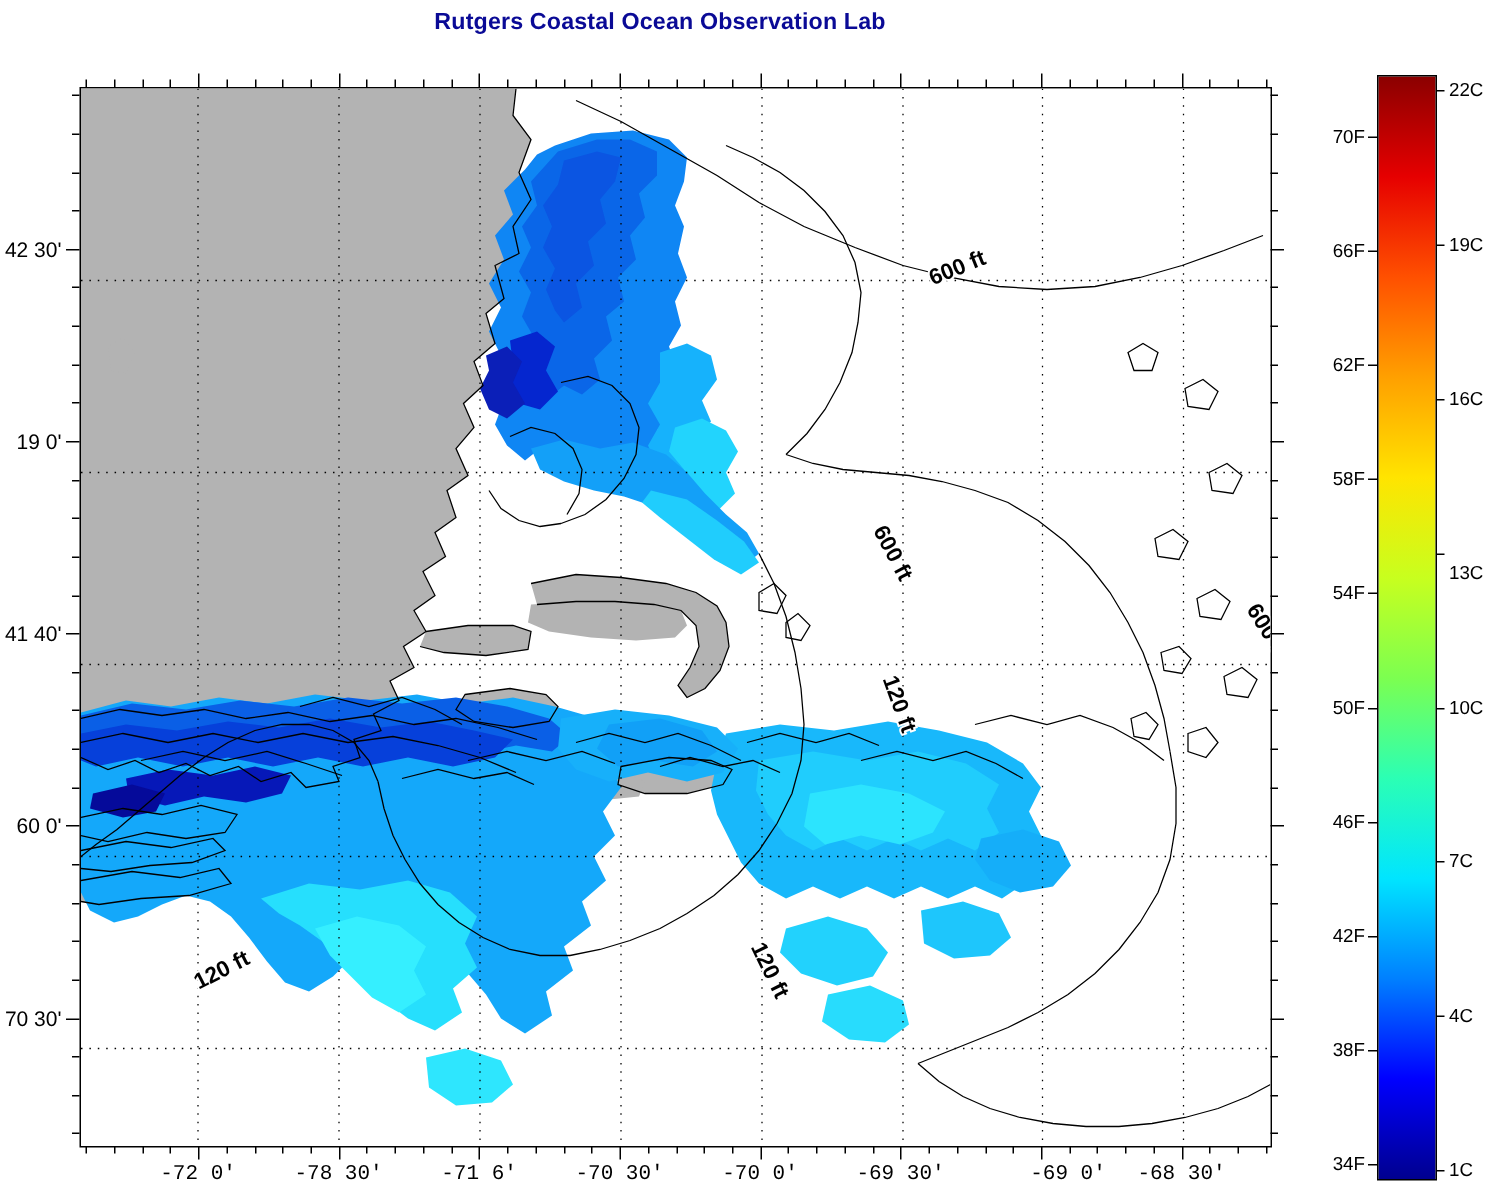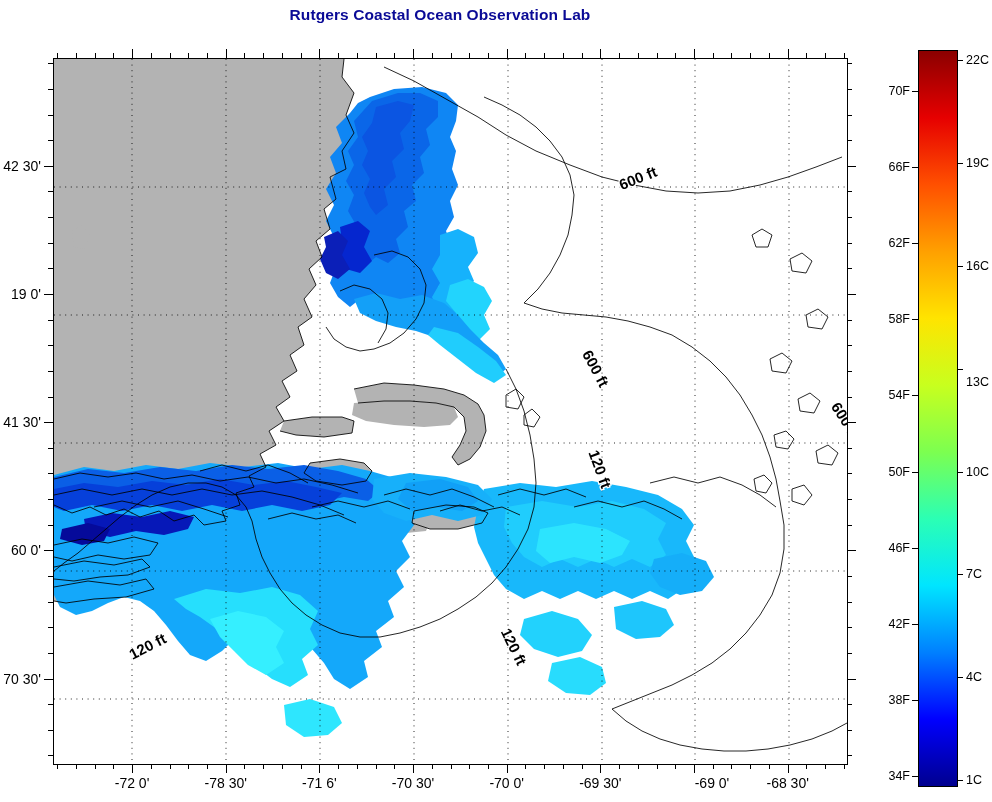--- a/index.html
+++ b/index.html
@@ -17,21 +17,21 @@
   #map-svg{position:absolute;left:0;top:0;}
 
   
   .tick{position:absolute;background:#000;}
   .tk-b{width:1px;}
   .tk-l{height:1px;}
 
   
   .ax-lab{position:absolute;font-size:14px;color:#000;white-space:nowrap;
           font-family:"Liberation Sans",sans-serif;}
-  .xlab{text-align:right;transform:translateX(-50%);}
+  .xlab{text-align:right;transform:translateX(-50%);font-family:Liberation Mono, monospace;}
   .ylab{text-align:right;transform:translateY(-50%);}
 
   
   #cbar-wrap{position:absolute;left:918px;top:50px;width:40px;height:737px;}
   #cbar{position:absolute;inset:0;border:1px solid #000;box-sizing:border-box;}
   .cb-lab{position:absolute;font-size:12.5px;color:#000;white-space:nowrap;
           font-family:"Liberation Sans",sans-serif;}
   .cb-tick-l{position:absolute;width:6px;height:1px;background:#000;left:-6px;}
   .cb-tick-r{position:absolute;width:5px;height:1px;background:#000;right:-5px;}
 </style>
@@ -434,21 +434,21 @@
     <div class="ax-lab xlab" style="left: 132.056px; top: 775px;">-72 0'</div>
     <div class="ax-lab xlab" style="left: 225.716px; top: 775px;">-78 30'</div>
     <div class="ax-lab xlab" style="left: 319.376px; top: 775px;">-71 6'</div>
     <div class="ax-lab xlab" style="left: 413.036px; top: 775px;">-70 30'</div>
     <div class="ax-lab xlab" style="left: 506.696px; top: 775px;">-70 0'</div>
     <div class="ax-lab xlab" style="left: 600.356px; top: 775px;">-69 30'</div>
     <div class="ax-lab xlab" style="left: 712px; top: 775px;">-69 0'</div>
     <div class="ax-lab xlab" style="left: 787.676px; top: 775px;">-68 30'</div>
     <div class="ax-lab ylab" style="left: 0px; width: 41px; top: 165.827px;">42 30'</div>
     <div class="ax-lab ylab" style="left: 0px; width: 41px; top: 294.009px;">19 0'</div>
-    <div class="ax-lab ylab" style="left: 0px; width: 41px; top: 422.19px;">41 30'</div>
+    <div class="ax-lab ylab" style="left: 0px; width: 41px; top: 422.19px;">41 40'</div>
     <div class="ax-lab ylab" style="left: 0px; width: 41px; top: 550.372px;">60 0'</div>
     <div class="ax-lab ylab" style="left: 0px; width: 41px; top: 678.554px;">70 30'</div>
   </div>
 
 <div id="cbar-wrap">
   <div id="cbar" style="background: linear-gradient(to top, rgb(0, 0, 143), rgb(0, 0, 255), rgb(0, 128, 255), rgb(0, 229, 255), rgb(43, 255, 180), rgb(124, 255, 80), rgb(200, 255, 30), rgb(255, 228, 0), rgb(255, 160, 0), rgb(255, 80, 0), rgb(230, 0, 0), rgb(139, 0, 0));"></div>
   <div id="cbar-labels">
       <div class="cb-lab" style="right: 48px; top: 40.754px; transform: translateY(-50%); text-align: right;">70F</div>
       <div class="cb-tick-l" style="top: 40.754px;"></div>
       <div class="cb-lab" style="right: 48px; top: 116.93px; transform: translateY(-50%); text-align: right;">66F</div>

